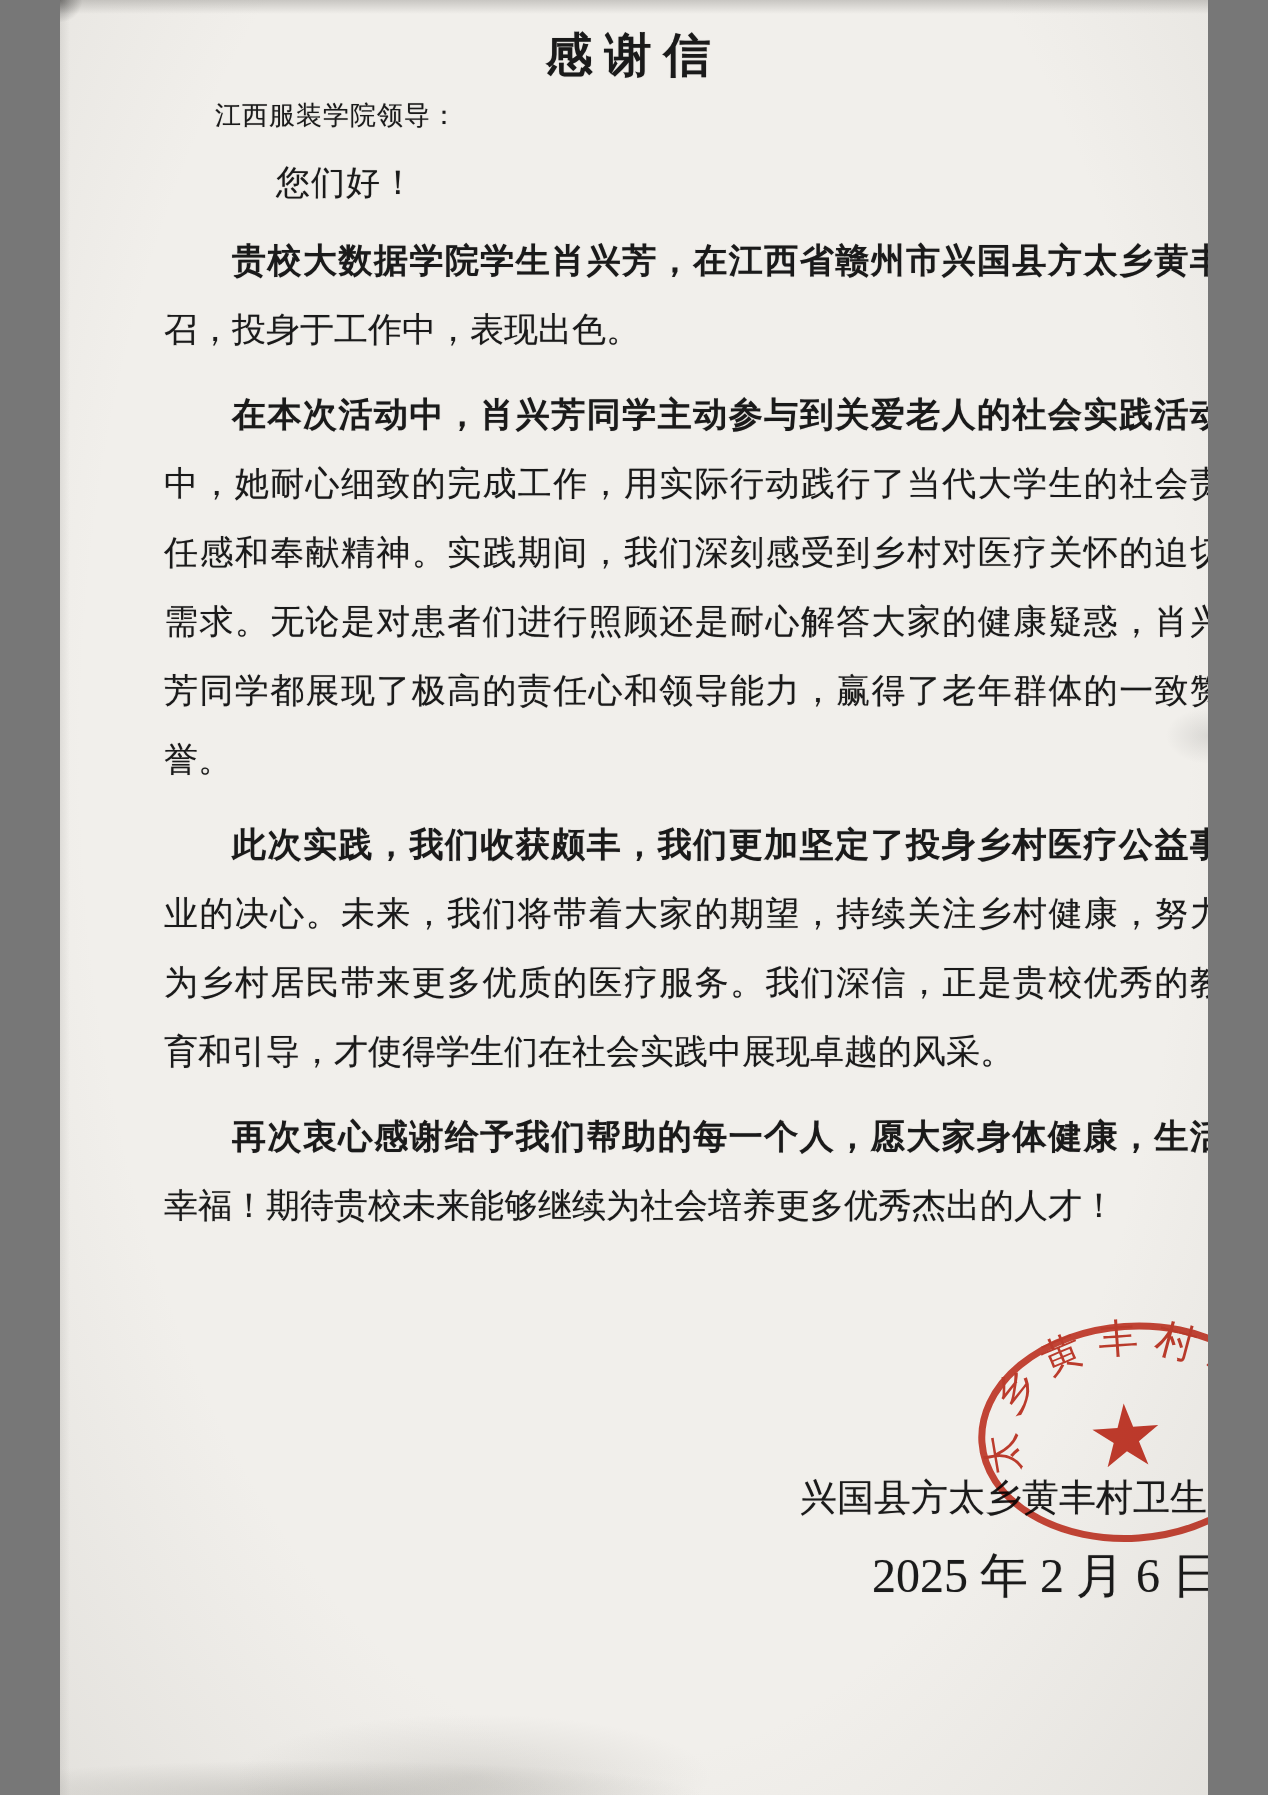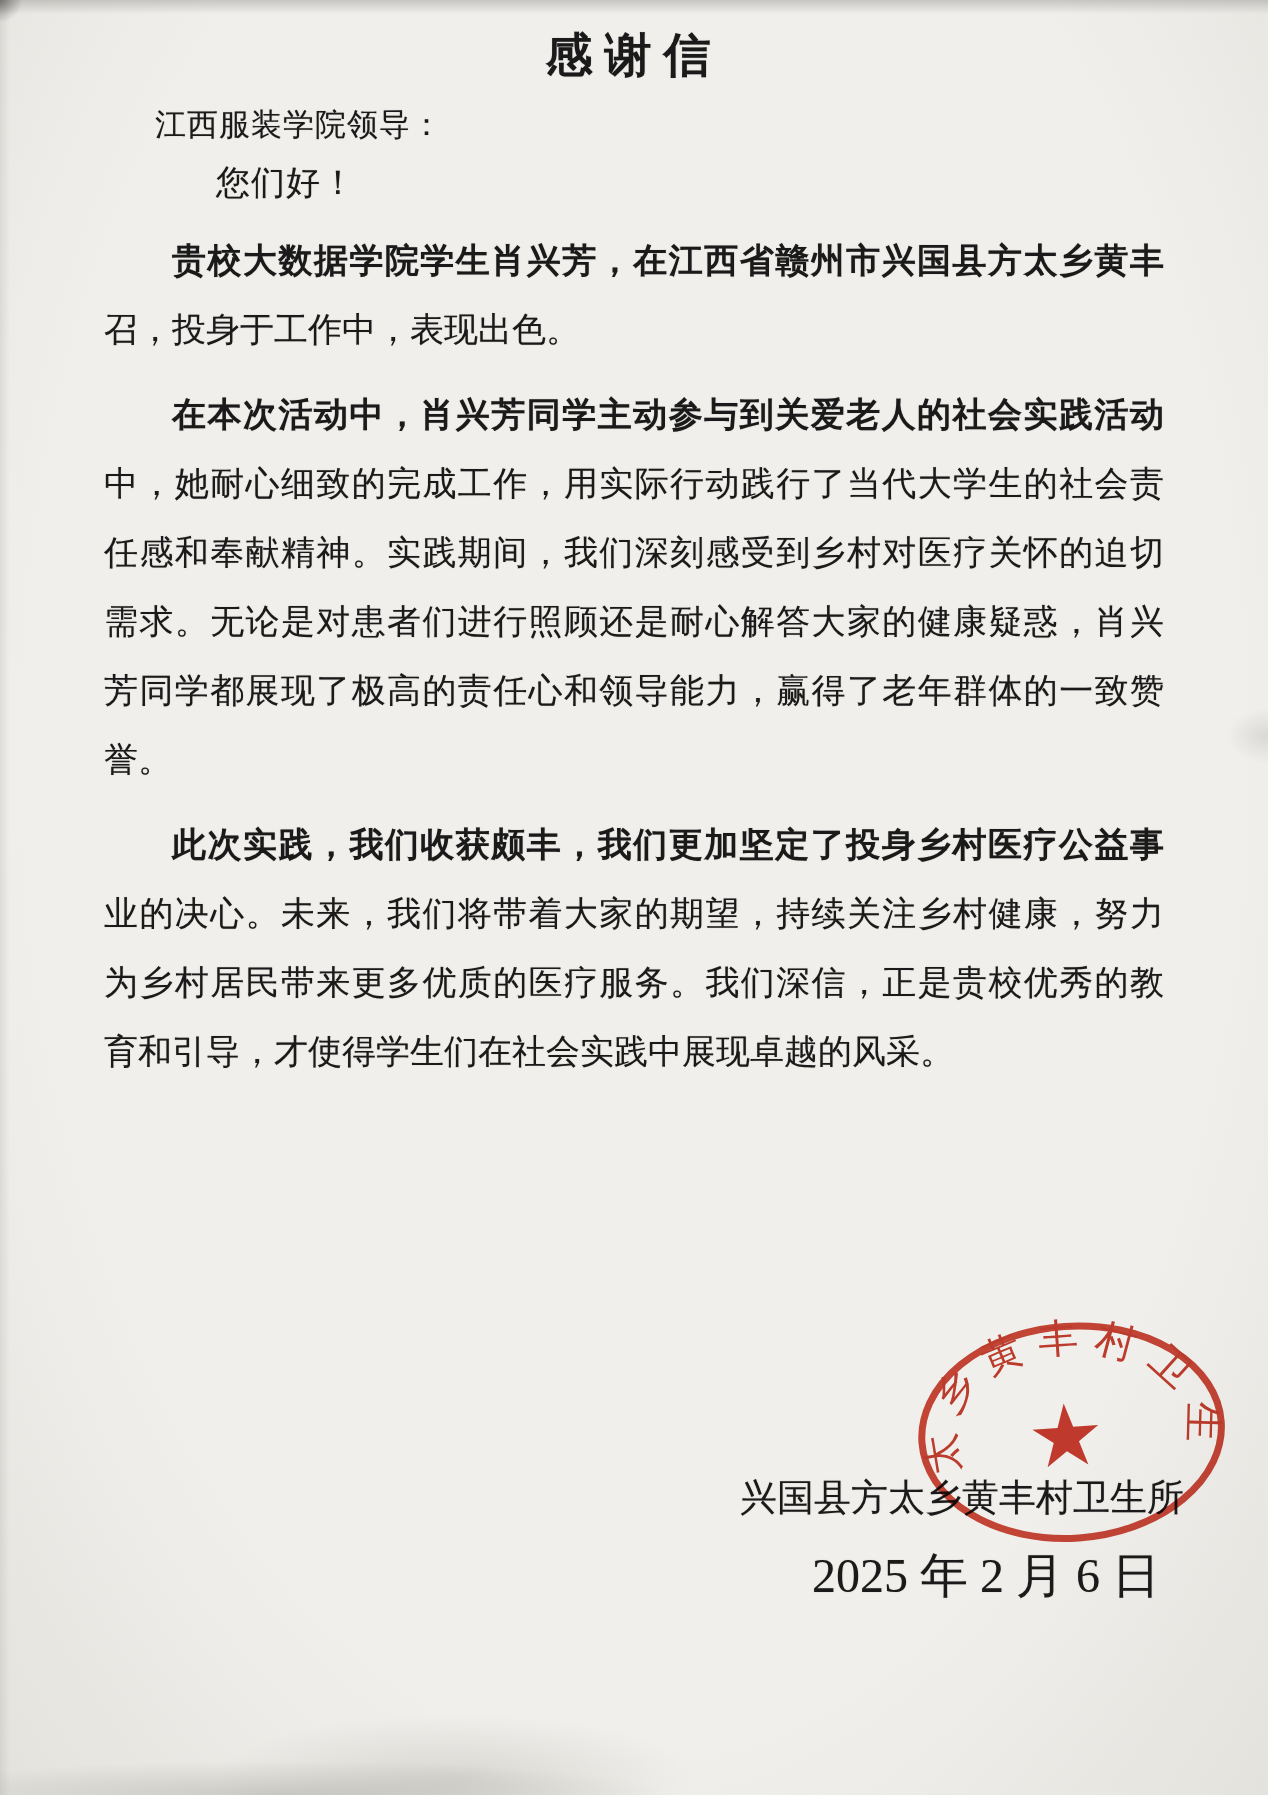--- a/index.html
+++ b/index.html
@@ -1,18 +1,18 @@
 <!DOCTYPE html>
 <html><head>
 <meta charset="utf-8">
 <style>
   html,body{margin:0;padding:0;background:#777;}
   .page{
     position:relative;
-    width:1268px;height:1795px;
+    width:1148px;height:1795px;
     margin:0 auto;
     background:
       radial-gradient(circle 30px at 0% 0%, rgba(45,45,45,.5), rgba(45,45,45,0) 75%),
       linear-gradient(to bottom, rgba(150,148,144,.45), rgba(150,148,144,0) 14px),
       linear-gradient(to right, rgba(160,158,154,.22), rgba(160,158,154,0) 10px),
       radial-gradient(ellipse 340px 90px at 36% 99%, rgba(140,138,132,.22), rgba(140,138,132,0) 70%),
       radial-gradient(ellipse 520px 46px at 22% 100%, rgba(120,118,112,.28), rgba(120,118,112,0) 75%),
       radial-gradient(ellipse 60px 40px at 100% 41%, rgba(150,150,148,.25), rgba(150,150,148,0) 70%),
       radial-gradient(ellipse at 50% 42%, rgba(0,0,0,0) 68%, rgba(168,166,160,.18) 100%),
       #f1efeb;
@@ -21,21 +21,21 @@
     color:#1a1a1a;
   }
   .ink{ text-shadow:0 0 1px rgba(26,26,26,.35); }
   .title{
     position:absolute; top:24px; left:0; width:100%;
     text-align:center;
     font-size:47px; font-weight:bold; letter-spacing:12px;
   }
   .salutation{
     position:absolute; left:155px; top:98px;
-    font-size:31px; letter-spacing:1px;margin-top:6px;
+    font-size:26px; letter-spacing:1px;
   }
   .greeting{
     position:absolute; left:216px; top:160px;
     font-size:34px; letter-spacing:1px;
   }
   .body-block{
     position:absolute; left:104px; top:226px; width:1060px;
     font-size:34px; line-height:69px;
   }
   .para{ margin:0 0 16px 0; }
@@ -85,20 +85,24 @@
       <div class="line">需求。无论是对患者们进行照顾还是耐心解答大家的健康疑惑，肖兴</div>
       <div class="line">芳同学都展现了极高的责任心和领导能力，赢得了老年群体的一致赞</div>
       <div class="line last">誉。</div>
     </div>
     <div class="para">
       <div class="line first">此次实践，我们收获颇丰，我们更加坚定了投身乡村医疗公益事</div>
       <div class="line">业的决心。未来，我们将带着大家的期望，持续关注乡村健康，努力</div>
       <div class="line">为乡村居民带来更多优质的医疗服务。我们深信，正是贵校优秀的教</div>
       <div class="line last">育和引导，才使得学生们在社会实践中展现卓越的风采。</div>
     </div>
+    <div class="para">
+      <div class="line first">再次衷心感谢给予我们帮助的每一个人，愿大家身体健康，生活</div>
+      <div class="line last">幸福！期待贵校未来能够继续为社会培养更多优秀杰出的人才！</div>
+    </div>
   </div>
 
   <div class="signature ink">兴国县方太乡黄丰村卫生所</div>
 
   <div class="date ink">2025 年 2 月 6 日</div>
 
   <svg class="stamp" viewBox="0 0 336 252" width="336" height="252">
     <ellipse cx="166" cy="120" rx="150" ry="106" fill="none" stroke="#c62f1f" stroke-width="7" stroke-opacity="0.95"></ellipse>
     <path id="stamp-arc" d="M 50 134 A 118 80 0 1 1 282 134" fill="none"></path>
     <text fill="#c2301f" font-size="40" letter-spacing="14" font-family="Liberation Serif, DejaVu Serif, serif">

